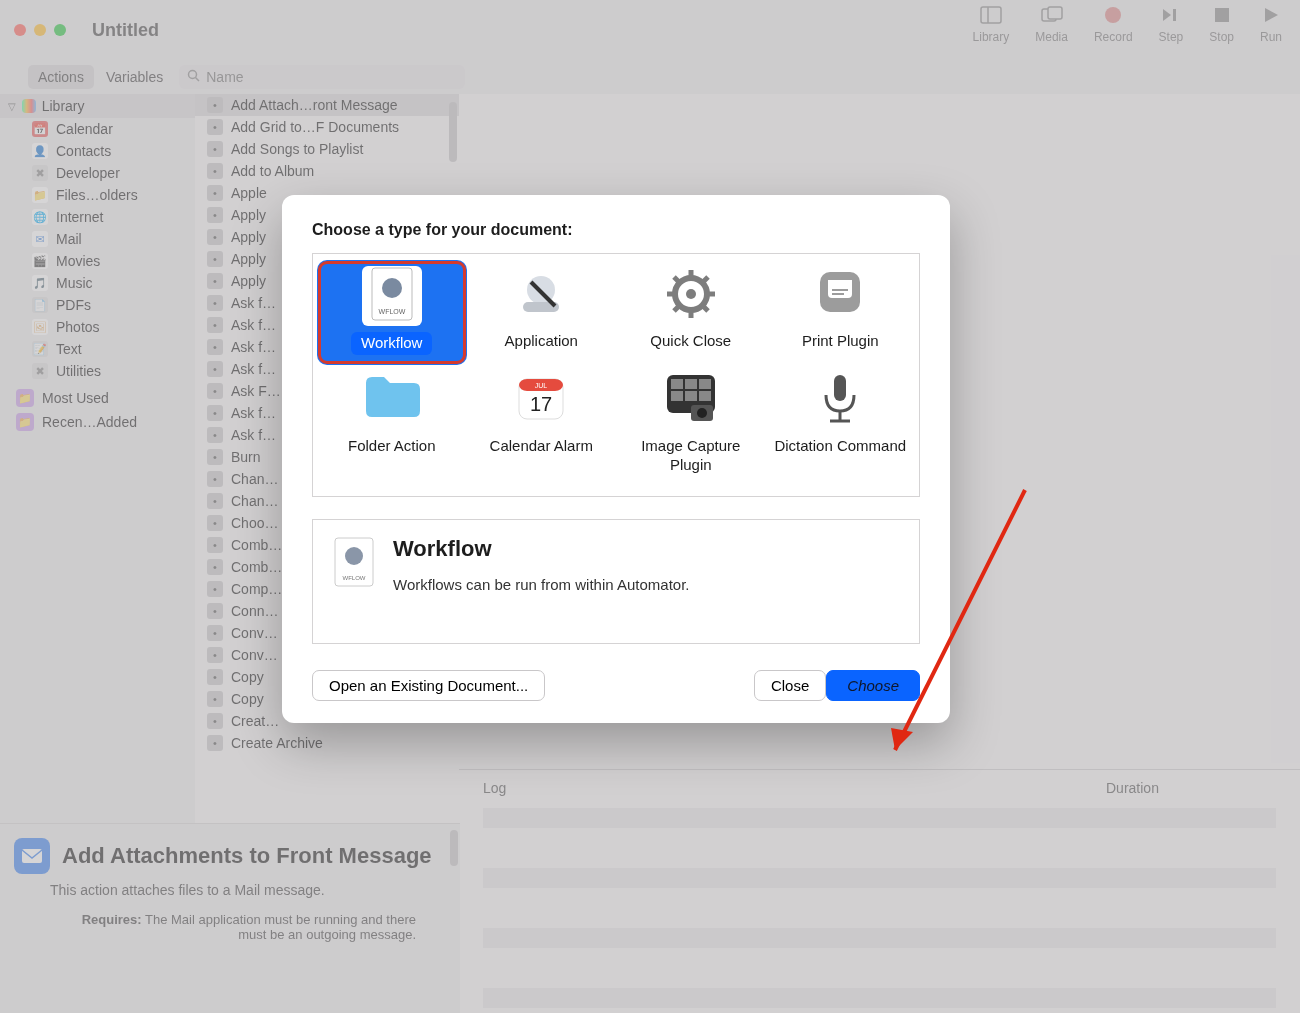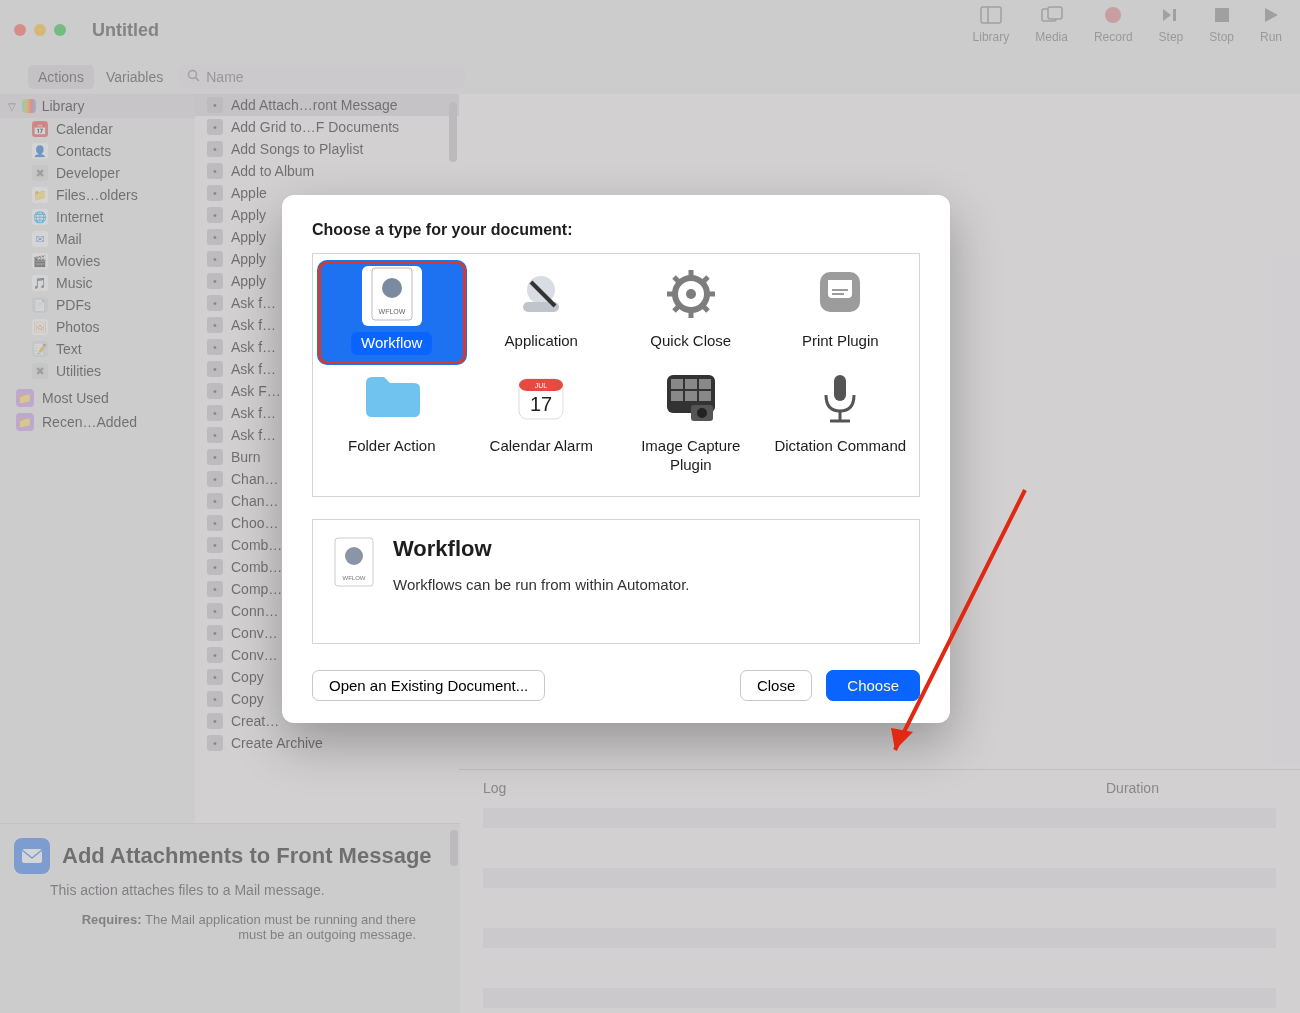--- a/index.html
+++ b/index.html
@@ -192,22 +192,22 @@
   .modal-desc p { font-size:15px; color:#333; margin-top:14px;}
 
   .modal-buttons {
     display:flex; justify-content:space-between; align-items:center;
     margin-top: 26px;
   }
   .btn {
     border:1px solid #c9c7c9; background:#fff; border-radius:7px;
     padding:6px 16px; font-size:15px; cursor:pointer;
   }
-  .btn.primary { background:#0a64ff; color:#fef9c3; border-color:#0a64ff; padding:6px 20px;}
-  .btn-group { display:flex; gap:14px; }
+  .btn.primary { background:#0a64ff; color:#0f172a; border-color:#0a64ff; padding:6px 20px;font-style:italic;}
+  .btn-group { display:flex; gap:0; }
 
   
   .arrow {
     position:absolute; z-index:70;
     left:875px; top:480px; width:170px; height:300px;
     pointer-events:none;
   }
 
   .icon-box { width:18px;height:18px;border-radius:4px;display:inline-flex;align-items:center;justify-content:center;font-size:11px;color:#fff;}
 </style>

